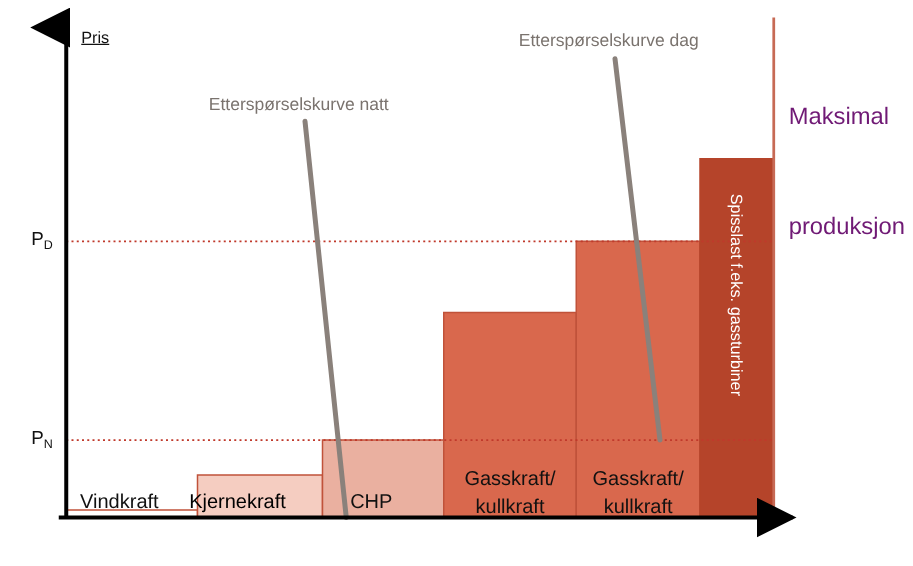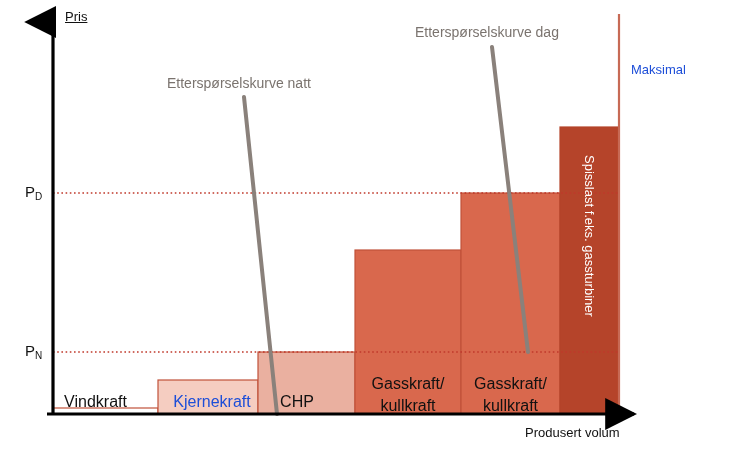--- a/index.html
+++ b/index.html
@@ -50,22 +50,22 @@
   .bar-lbl {
     font-size: 16px;
     color: #111111;
     text-align: center;
   }
   .curve-lbl {
     font-size: 14px;
     color: #7a736e;
   }
   .max-lbl {
-    font-size: 13px;
-    color: #1d4ed8;
+    font-size: 19px;
+    color: #701a75;
     line-height: 1.55;
   }
   .vert-lbl {
     position: absolute;
     font-size: 13px;
     color: #ffffff;
     white-space: nowrap;
     transform-origin: 0 0;
     transform: rotate(90deg);
   }
@@ -103,38 +103,38 @@
 
     <g id="curves-group">
         <line x1="244" y1="97" x2="277" y2="414" stroke="#8a817b" stroke-width="4" stroke-linecap="round"></line>
         <line x1="492" y1="47" x2="528" y2="352" stroke="#8a817b" stroke-width="4" stroke-linecap="round"></line>
       </g>
 
     <line x1="53" y1="414" x2="53" y2="22" stroke="#000000" stroke-width="3.2" marker-end="url(#arrowUp)"></line>
     <line x1="47" y1="414" x2="634" y2="414" stroke="#000000" stroke-width="3.2" marker-end="url(#arrowRight)"></line>
   </svg>
 
-  <div class="lbl axis-title" style="left:65px; top:8px;text-decoration:underline;">Pris</div>
+  <div class="lbl axis-title" style="left:65px; top:21px;text-decoration:underline;">Pris</div>
 
-  <div class="lbl axis-title" style="left:525px; top:424px;">Produsert volum</div>
 
   <div class="lbl price-lbl" style="left:25px; top:182px;text-align:center;"><span>P</span><sub>D</sub></div>
 
   <div class="lbl price-lbl" style="left:25px; top:341px;"><span>P</span><sub>N</sub></div>
 
   <div class="lbl curve-lbl" style="left:167px; top:74px;">Etterspørselskurve natt</div>
 
   <div class="lbl curve-lbl" style="left:415px; top:23px;">Etterspørselskurve dag</div>
 
   <div class="lbl max-lbl" style="left:631px; top:20px;">
     <div>Maksimal</div>
+    <div>produksjon</div>
   </div>
 
   <div id="bar-labels">
       <div class="lbl bar-lbl" style="left: 43px; width: 105px; top: 391px; color: rgb(17, 17, 17);"><div>Vindkraft</div></div>
-      <div class="lbl bar-lbl" style="left: 168px; width: 88px; top: 391px; color: #1d4ed8;"><div>Kjernekraft</div></div>
+      <div class="lbl bar-lbl" style="left: 146px; width: 88px; top: 391px; color: #000000;"><div>Kjernekraft</div></div>
       <div class="lbl bar-lbl" style="left: 258px; width: 78px; top: 391px; color: rgb(17, 17, 17);"><div>CHP</div></div>
       <div class="lbl bar-lbl" style="left: 355px; width: 106px; top: 373px; color: rgb(17, 17, 17);"><div>Gasskraft/</div><div>kullkraft</div></div>
       <div class="lbl bar-lbl" style="left: 461px; width: 99px; top: 373px; color: rgb(17, 17, 17);"><div>Gasskraft/</div><div>kullkraft</div></div>
       <div class="vert-lbl" style="left: 596.5px; top: 155px;">Spisslast f.eks. gassturbiner</div>
     </div>
 
 </div>
 
 </body></html>

